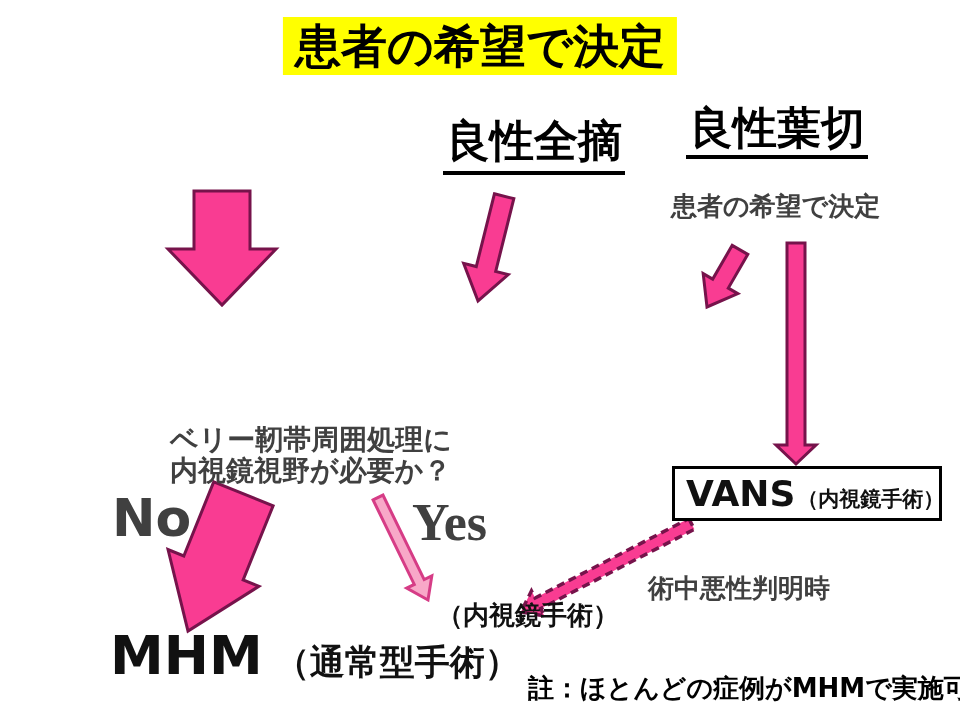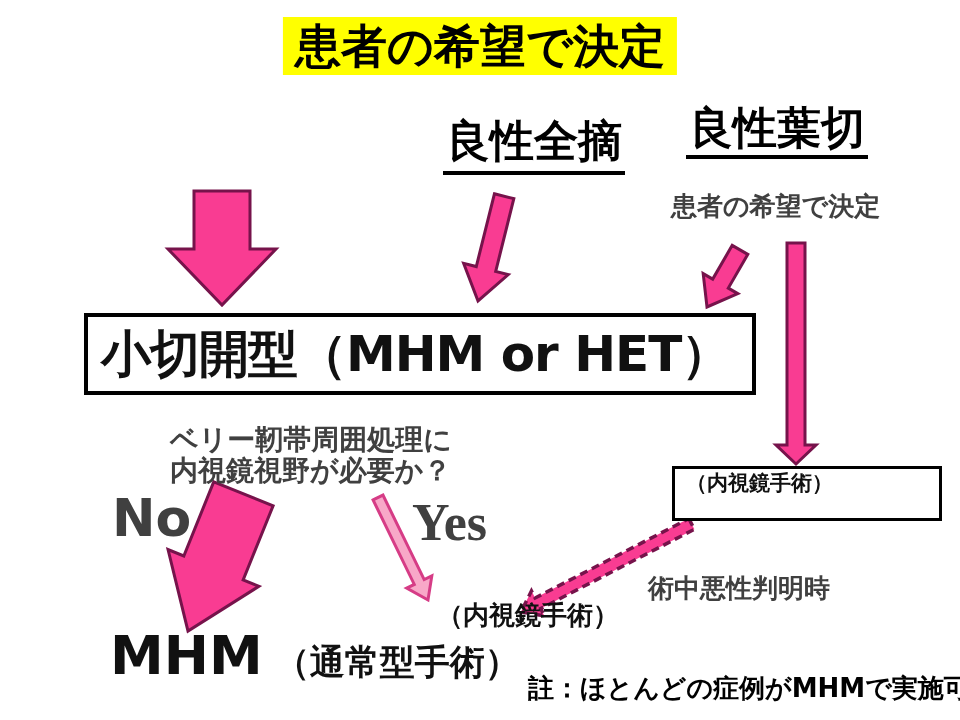--- a/index.html
+++ b/index.html
@@ -90,33 +90,31 @@
     </g>
   </svg>
 
   <div class="abs title">患者の希望で決定</div>
 
   <div class="abs col-header hdr-2">良性全摘</div>
   <div class="abs col-header hdr-3">良性葉切</div>
 
   <div class="abs red patient-pref">患者の希望で決定</div>
 
-  <div class="abs main-box">
-    <span>小切開型（MHM or HET）</span>
-  </div>
 
   <div class="abs red question">
     <div>ベリー靭帯周囲処理に</div>
     <div>内視鏡視野が必要か？</div>
   </div>
 
   <div class="abs red no-label">No</div>
   <div class="abs red yes-label">Yes</div>
 
   <div class="abs vans-box">
+    <span class="big">VANS</span>
     <span class="small">（内視鏡手術）</span>
   </div>
 
   <div class="abs red intraop">術中悪性判明時</div>
 
   <div class="abs result het-row">
     <span class="small">（内視鏡手術）</span>
   </div>
 
   <div class="abs result mhm-row">

